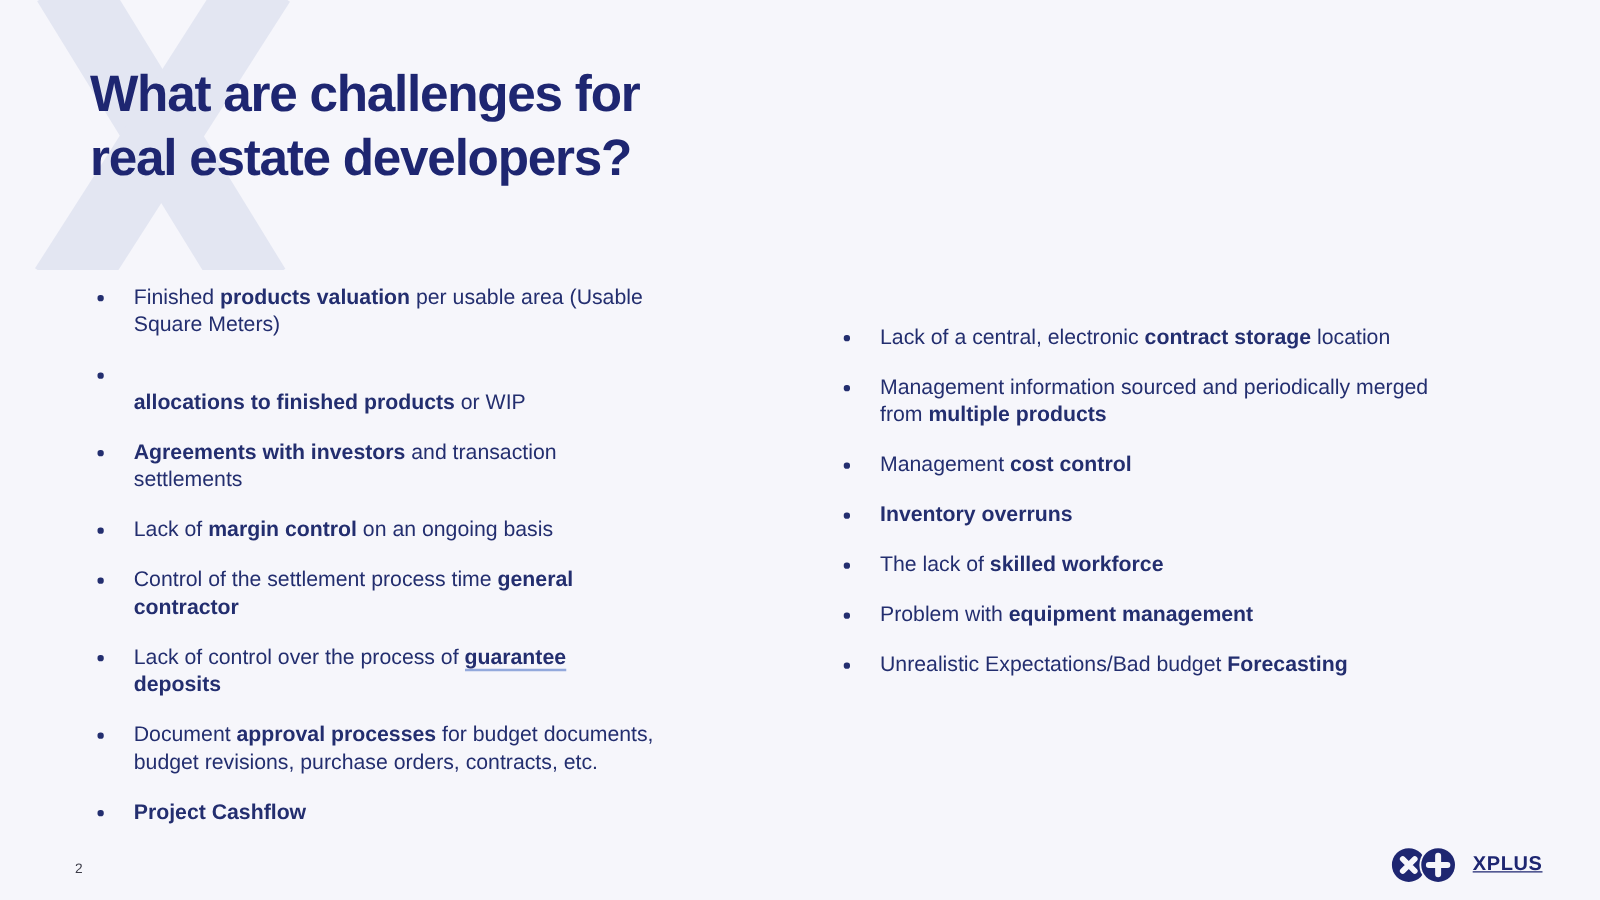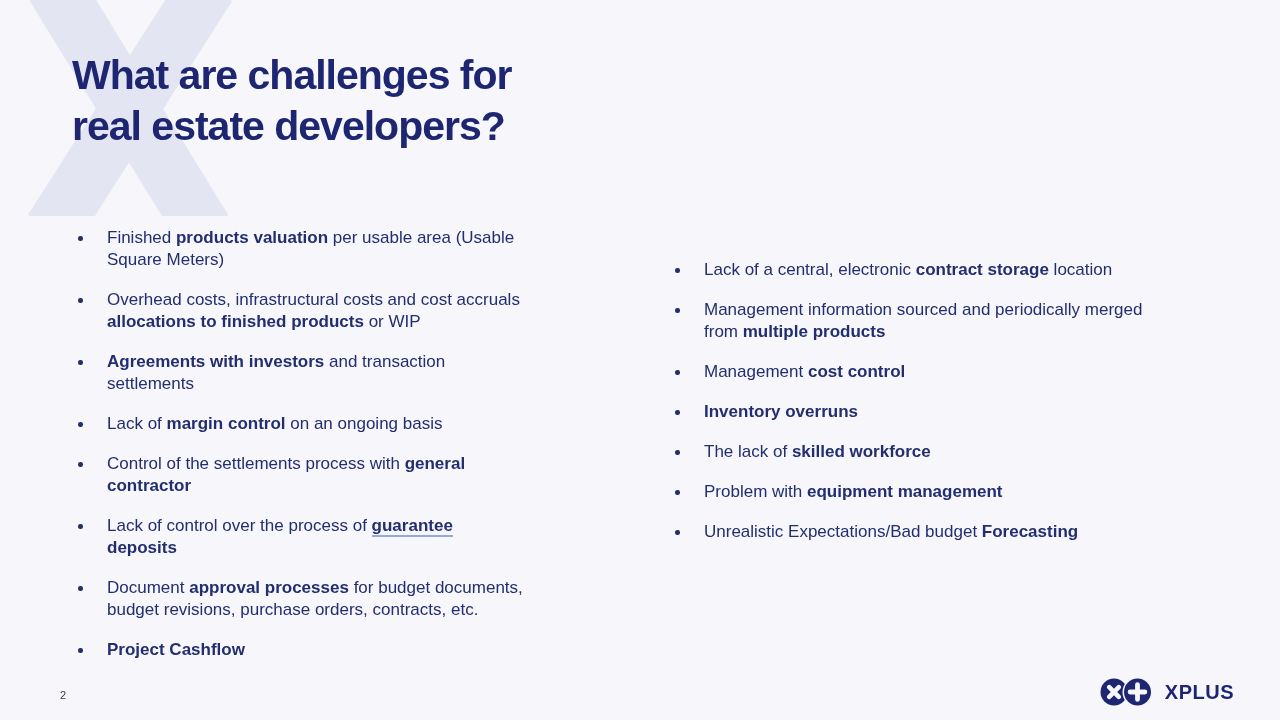--- a/index.html
+++ b/index.html
@@ -67,46 +67,47 @@
     font-size:11px;
     color:var(--pagenum);
   }
   .logo{
     position:absolute;right:46px;bottom:13px;
     display:flex;align-items:center;gap:7px;
   }
   .logo-text{
     color:var(--navy);
     font-weight:bold;
-    font-size:20px;
+    font-size:16px;
     letter-spacing:0.5px;
+    text-decoration:underline;
   }
 </style>
 </head>
 <body>
 
 <div class="slide">
 
   <svg class="watermark" width="240" height="216" viewBox="0 0 240 216" aria-hidden="true">
     <line x1="48" y1="-14" x2="198" y2="230" stroke="#e3e6f2" stroke-width="57"></line>
     <line x1="202" y1="-14" x2="46" y2="230" stroke="#e3e6f2" stroke-width="57"></line>
   </svg>
 
   <div class="title">
     <div>What are challenges for</div>
     <div>real estate developers?</div>
   </div>
 
   <div class="columns">
     <ul class="col left">
         <li><span class="">Finished </span><span class="b">products valuation</span><span class=""> per usable area (Usable</span><br><span class="">Square Meters)</span></li>
-        <li><span class="">Overhead costs, infrastructural costs and cost accruals</span><br><span class="b">allocations to finished products</span><span class=""> or WIP</span></li>
+        <li><br><span class="b">allocations to finished products</span><span class=""> or WIP</span></li>
         <li><span class="b">Agreements with investors</span><span class=""> and transaction</span><br><span class="">settlements</span></li>
         <li><span class="">Lack of </span><span class="b">margin control</span><span class=""> on an ongoing basis</span></li>
-        <li><span class="">Control of the settlements process with </span><span class="b">general</span><br><span class="b">contractor</span></li>
+        <li><span class="">Control of the settlement process time </span><span class="b">general</span><br><span class="b">contractor</span></li>
         <li><span class="">Lack of control over the process of </span><span class="b u">guarantee</span><br><span class="b">deposits</span></li>
         <li><span class="">Document </span><span class="b">approval processes</span><span class=""> for budget documents,</span><br><span class="">budget revisions, purchase orders, contracts, etc.</span></li>
         <li><span class="b">Project Cashflow</span></li>
       </ul>
     <ul class="col right">
         <li><span class="">Lack of a central, electronic </span><span class="b">contract storage</span><span class=""> location</span></li>
         <li><span class="">Management information sourced and periodically merged</span><br><span class="">from </span><span class="b">multiple products</span></li>
         <li><span class="">Management </span><span class="b">cost control</span></li>
         <li><span class="b">Inventory overruns</span></li>
         <li><span class="">The lack of </span><span class="b">skilled workforce</span></li>

